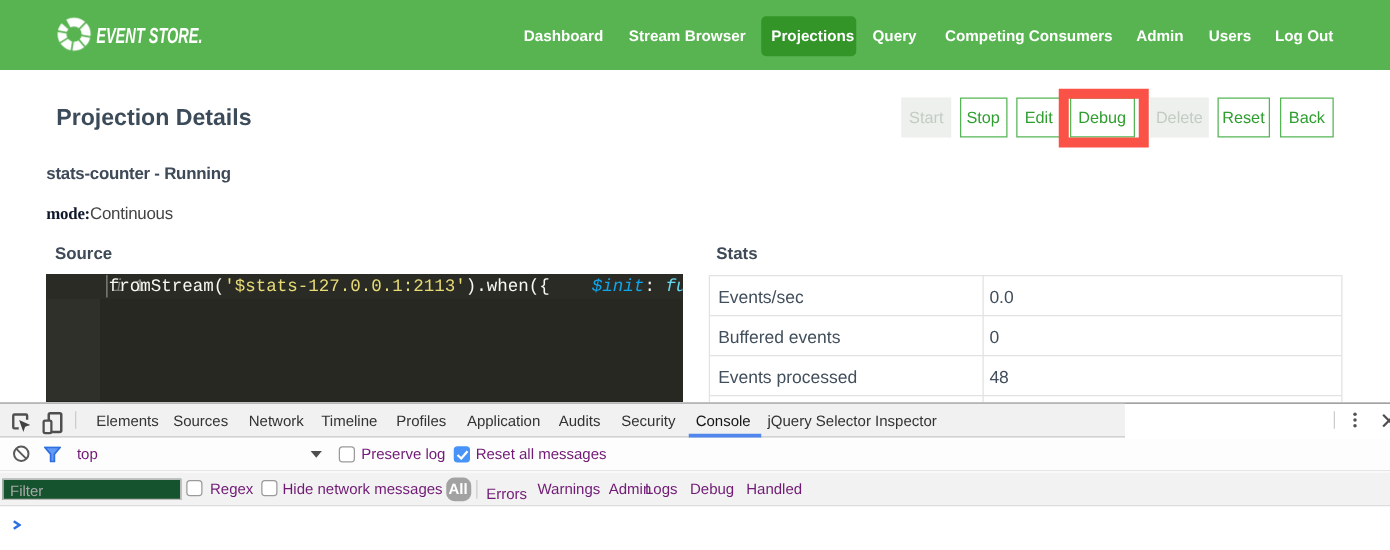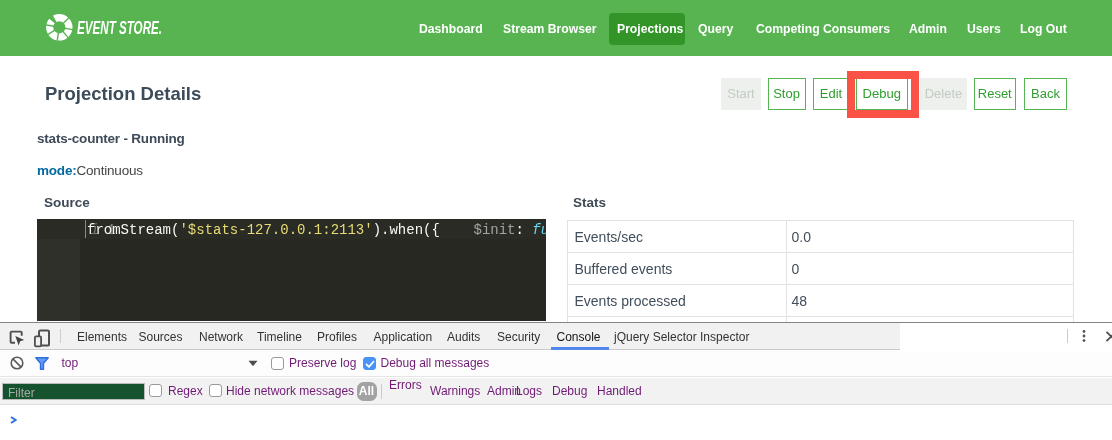--- a/index.html
+++ b/index.html
@@ -7,37 +7,37 @@
     font-family:"Liberation Sans", sans-serif; will-change:transform; }
   .abs { position:absolute; }
   
   #nav { position:absolute; left:0; top:0; width:1112px; height:56px; background:#58b451; }
   .navitem { position:absolute; top:22px; color:#fff; font-size:12.2px; font-weight:bold; white-space:nowrap; }
   #navactive { position:absolute; left:609px; top:12.5px; width:76px; height:32px; background:#339428; border-radius:4px; }
   
   #h1 { position:absolute; left:45px; top:82.5px; font-size:18.5px; font-weight:bold; color:#3c4b59; }
   #sub1 { position:absolute; left:37px; top:130.5px; letter-spacing:-0.2px; font-size:13.5px; font-weight:bold; color:#3e4a57; }
   #sub2 { position:absolute; left:37px; top:162.5px; letter-spacing:-0.2px; font-size:13.5px; color:#444; }
-  #sub2 b { color:#0369a1; }
+  #sub2 b { color:#0f172a;font-family:Liberation Serif, serif; }
   #srclabel { position:absolute; left:44px; top:195px; font-size:13.5px; font-weight:bold; color:#3e4a57; }
   #statslabel { position:absolute; left:573px; top:195px; font-size:13.5px; font-weight:bold; color:#3e4a57; }
   
   .btn { position:absolute; top:77.5px; height:32.5px; border-radius:0; font-size:13px;
     display:flex; align-items:center; justify-content:center; background:#fff;
     border:1px solid #55b555; color:#2f9e2f; }
   .btn.dis { background:#edf0ec; border:none; color:#c3ccc3; }
   #redbox { position:absolute; left:846.5px; top:70.5px; width:72px; height:47.5px; border:8px solid #fa5246; z-index:5; }
   
   #editor { position:absolute; left:36.5px; top:219px; width:508.5px; height:102px; background:#2b2b26; overflow:hidden; will-change:transform; }
   #codebelow { position:absolute; left:0px; top:19.5px; width:508.5px; height:82.5px; background:#282822; }
   #gutter2 { position:absolute; left:0px; top:19.5px; width:43px; height:82.5px; background:#30302a; }
   #codeline { position:absolute; left:50px; top:2.5px; font-family:"Liberation Mono", monospace; font-size:14px; color:#f8f8f2; white-space:pre; }
   #gutterline { position:absolute; left:8.5px; top:2.5px; font-family:"Liberation Mono", monospace; font-size:14px; color:#8f908a;margin-left:45px; }
   #cursor { position:absolute; left:48px; top:1px; width:1.2px; height:18px; background:#8a8d84; }
-  .str { color:#e6db74; } .atom { color:#a3a3a3; } .kw { color:#66d9ef; font-style:italic;text-align:right; }
+  .str { color:#e6db74; } .atom { color:#0ea5e9;font-style:italic; } .kw { color:#66d9ef; font-style:italic;text-align:right; }
   
   #stable { position:absolute; left:566.5px; top:219.5px; width:507.5px; height:102px; border-left:1px solid #e2e2e2; border-right:1px solid #e2e2e2; }
   .trow { position:absolute; left:0; width:100%; height:32px; border-top:1px solid #e2e2e2; }
   .tcell1 { position:absolute; left:7px; top:8px; font-size:14px; color:#414e5b;text-align:right; }
   .tcell2 { position:absolute; left:224px; top:8px; font-size:14px; color:#414e5b; }
   #coldiv { position:absolute; left:218px; top:0; width:1px; height:102px; background:#e2e2e2; }
   
   #devtools { position:absolute; left:0; top:321.5px; width:1112px; height:118.5px; background:#fff; border-top:1.5px solid #848484; }
   #tabbar { position:absolute; left:0; top:0; width:900px; height:27px; background:#f1f1f1; border-bottom:1px solid #c9c9c9; }
   .tab { position:absolute; top:7.5px; font-size:12px; color:#333; white-space:nowrap; }
@@ -168,33 +168,33 @@
     <div class="dtxt" style="left:61.5px;top:5px">top</div>
     <svg class="abs" style="left:248px;top:9px" width="10" height="7" viewBox="0 0 10 7">
       <path d="M 0.5 0.8 L 9.5 0.8 L 5 6.2 z" fill="#4e4e4e"></path>
     </svg>
     <div class="cb" style="left:270.5px;top:6px"></div>
     <div class="dtxt" style="left:289px;top:5px">Preserve log</div>
     <div class="cb" style="left:362.5px;top:6px;background:#4793f8;border-color:#4793f8"></div>
     <svg class="abs" style="left:364.5px;top:9px" width="10" height="8" viewBox="0 0 10 8">
       <path d="M 1 4 L 4 6.8 L 9 1" fill="none" stroke="#fff" stroke-width="1.8"></path>
     </svg>
-    <div class="dtxt" style="left:380.5px;top:5px">Debug all messages</div>
+    <div class="dtxt" style="left:380.5px;top:5px">Reset all messages</div>
   </div>
   <div id="row3">
     <div id="filterbox">
         <span>Filter</span>
       </div>
     <div class="cb" style="left:149px;top:6.5px"></div>
     <div class="dtxt" style="left:168px;top:6px">Regex</div>
     <div class="cb" style="left:209px;top:6.5px"></div>
     <div class="dtxt" style="left:226px;top:6px">Hide network messages</div>
     <div id="allpill">All</div>
     <div class="vsep" style="left:380.5px;top:6px;height:15px"></div>
-    <div class="dtxt" style="left:389px;top:0">Errors</div>
+    <div class="dtxt" style="left:389px;top:10px">Errors</div>
     <div class="dtxt" style="left:430px;top:6px">Warnings</div>
     <div class="dtxt" style="left:487px;top:6px">Admin</div>
     <div class="dtxt" style="left:516px;top:6px">Logs</div>
     <div class="dtxt" style="left:552px;top:6px">Debug</div>
     <div class="dtxt" style="left:597px;top:6px">Handled</div>
   </div>
 
   <svg class="abs" style="left:10px;top:93px" width="7" height="8" viewBox="0 0 7 8">
     <path d="M 1 1 L 5.6 4 L 1 7" fill="none" stroke="#2b6fe3" stroke-width="2"></path>
   </svg>

